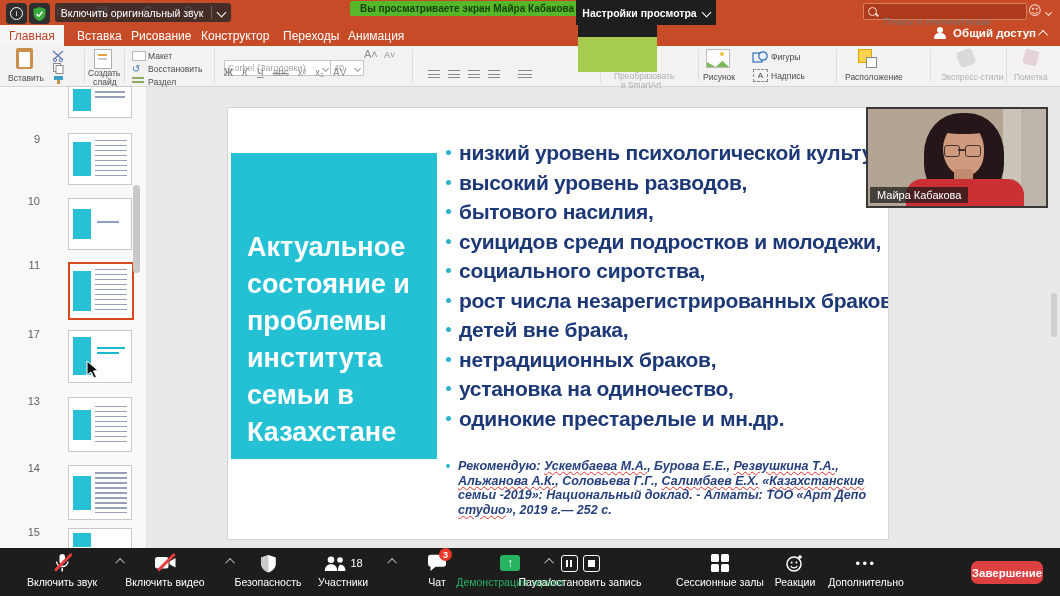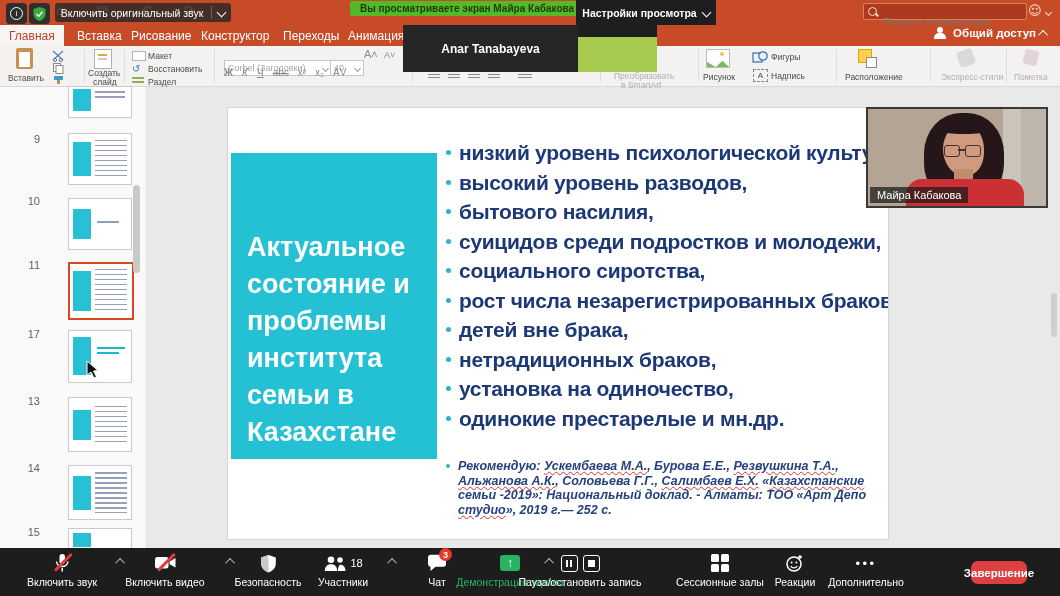--- a/index.html
+++ b/index.html
@@ -105,21 +105,21 @@
   
   .bottombar{left:0;top:548px;width:1060px;height:48px;background:#1d1d1d;z-index:11;}
   .zb{position:absolute;top:4px;display:flex;flex-direction:column;align-items:center;width:110px;transform:translateX(-55px);}
   .zicon{height:22px;display:flex;align-items:center;justify-content:center;position:relative;}
   .zlabel{color:#fff;font-size:10.5px;margin-top:2px;white-space:nowrap;}
   .zlabel.green{color:#28b567;}
   .slash{position:absolute;left:50%;top:-2px;width:2.5px;height:24px;background:#e23c3c;transform:rotate(45deg);border-radius:2px;}
   .zchev{position:absolute;top:10px;color:#bbb;}
   .badge{position:absolute;border-radius:50%;background:#e8392b;color:#fff;font-size:9px;font-weight:bold;
        display:flex;align-items:center;justify-content:center;}
-  .endbtn{position:absolute;left:971px;top:13px;width:56px;height:23px;background:#dd4040;border-radius:7px;
+  .endbtn{position:absolute;left:971px;top:13px;width:72px;height:23px;background:#dd4040;border-radius:7px;
        color:#fff;font-size:11.5px;font-weight:bold;display:flex;align-items:center;justify-content:center;border:none;}
   .sharicon{width:20px;height:16px;background:#27b35f;border-radius:3px;color:#fff;font-weight:bold;
        font-size:12px;display:flex;align-items:center;justify-content:center;}
   .ctrl{width:15px;height:15px;border:1.6px solid #fff;border-radius:3px;display:flex;align-items:center;justify-content:center;gap:2px;}
   .grid4{display:grid;grid-template-columns:8px 8px;grid-template-rows:8px 8px;gap:2px;}
   .grid4 span{background:#fff;border-radius:1.5px;}
 </style>
 </head>
 <body>
 
@@ -275,23 +275,20 @@
   </div>
 
   <div class="abs banner-green">
     <span>Вы просматриваете экран Майра Кабакова</span>
   </div>
   <div class="abs view-settings">
     <span>Настройки просмотра</span>
     <span class="chev down"></span>
   </div>
   <div class="abs tile-dark-patch"></div>
-  <div class="abs tile-anar">
-    <span>Anar Tanabayeva</span>
-  </div>
   <div class="abs tile-green"></div>
 
   <div class="abs thumbpanel">
 
     <div class="tcard" style="top:-1px;height:30px;">
       <div class="tteal" style="left:4px;top:2px;width:18px;height:22px;"></div>
       <div class="abs minithumb" style="left:26px;top:4px;width:30px;height:8px;"></div>
     </div>
     <div class="tnum" style="left:20px;top:46px;">9</div>
     <div class="tcard" style="top:46px;height:50px;">

